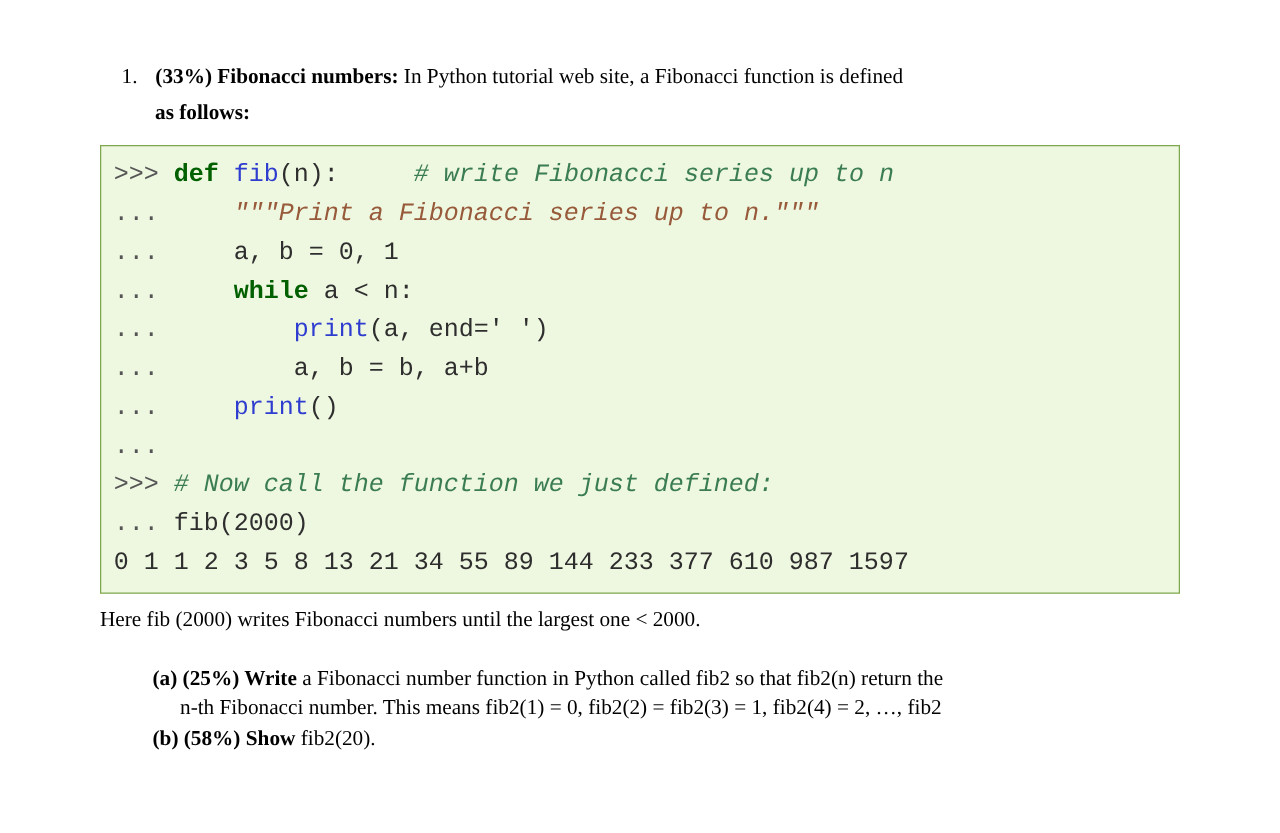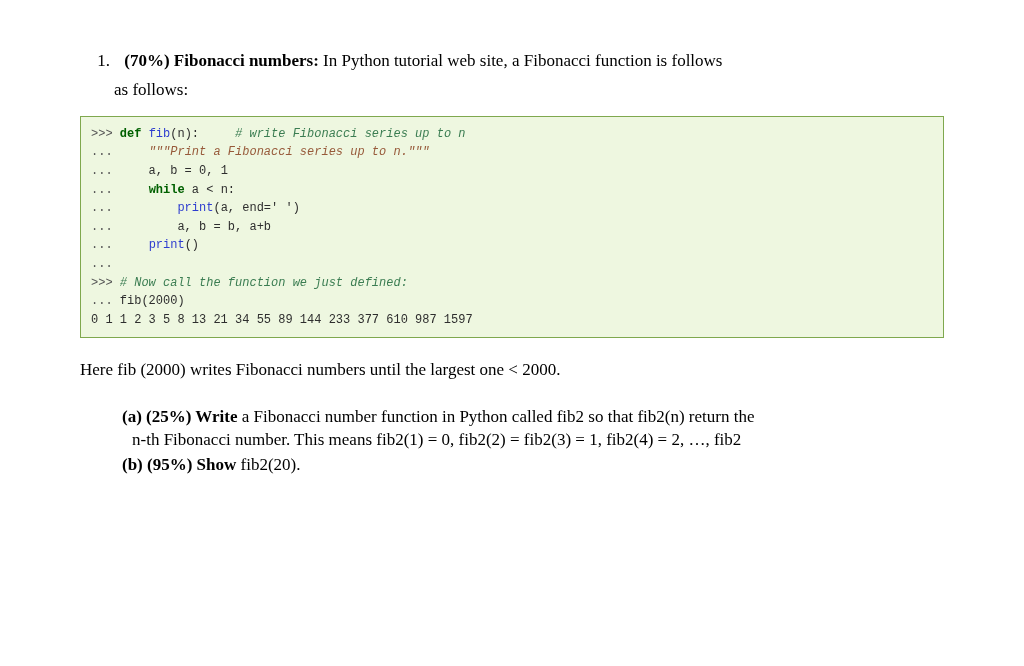--- a/index.html
+++ b/index.html
@@ -15,34 +15,35 @@
       display: inline-block;
       width: 24px;
       text-align: right;
       margin-right: 10px;
     }
     .q-header {
       margin-left: 6px;
       margin-bottom: 6px;
     }
     .q-header-line2 {
-      margin-left: 34px;
+      margin-left: 44px;
       margin-bottom: 14px;
+      font-weight: bold;
     }
     .code-block {
       background: #eef7e0;
       border: 1px solid #7fa84e;
       padding: 8px 10px;
       font-family: "Courier New", Courier, monospace;
-      font-size: 12px;
+      font-size: 20px;
       line-height: 1.55;
       color: #2e2e2e;
       white-space: pre;
       overflow-x: auto;
-      margin-bottom: 21px;
+      margin-bottom: 10px;
     }
     .tok-prompt { color: #555; }
     .tok-kw     { color: #006000; font-weight: bold; }
     .tok-fn     { color: #2e3dcf; }
     .tok-comment{ color: #3b7d52; font-style: italic; }
     .tok-str    { color: #975a3a; font-style: italic; }
     .tok-out    { color: #2e2e2e; }
     .post-code {
       margin-bottom: 24px;
     }
@@ -51,34 +52,34 @@
     }
     .sub-item {
       margin-bottom: 2px;
     }
     .sub-label {
       font-weight: bold;
       text-align: center;
     }
     .sub-body {
       display: block;
-      margin-left: 10px;
+      margin-left: 22px;
     }
     .sup {
       font-size: 11px;
       vertical-align: super;
     }
   </style>
 </head>
 <body>
 
 <div>
   <div class="q-header">
     <span class="q-number">1.</span>
-    <b>(70%) Fibonacci numbers:</b><span> In Python tutorial web site, a Fibonacci function is follows</span>
+    <b>(33%) Fibonacci numbers:</b><span> In Python tutorial web site, a Fibonacci function is defined</span>
   </div>
   <div class="q-header-line2">as follows:</div>
 
   <div class="code-block"><span class="tok-prompt">&gt;&gt;&gt; </span><span class="tok-kw">def</span> <span class="tok-fn">fib</span><span>(n):     </span><span class="tok-comment"># write Fibonacci series up to n</span>
 <span class="tok-prompt">... </span><span>    </span><span class="tok-str">"""</span><span class="tok-str">Print a Fibonacci series up to n.</span><span class="tok-str">"""</span>
 <span class="tok-prompt">... </span><span>    a, b = 0, 1</span>
 <span class="tok-prompt">... </span><span>    </span><span class="tok-kw">while</span><span> a &lt; n:</span>
 <span class="tok-prompt">... </span><span>        </span><span class="tok-fn">print</span><span>(a, end=' ')</span>
 <span class="tok-prompt">... </span><span>        a, b = b, a+b</span>
 <span class="tok-prompt">... </span><span>    </span><span class="tok-fn">print</span><span>()</span>
@@ -88,16 +89,16 @@
 <span class="tok-out">0 1 1 2 3 5 8 13 21 34 55 89 144 233 377 610 987 1597</span></div>
 
   <div class="post-code">Here fib (2000) writes Fibonacci numbers until the largest one &lt; 2000.</div>
 
   <div class="sub-list">
     <div class="sub-item">
       <span class="sub-label">(a) (25%) Write</span><span> a Fibonacci number function in Python called fib2 so that fib2(n) return the</span>
       <span class="sub-body">n-th Fibonacci number. This means fib2(1) = 0, fib2(2) = fib2(3) = 1, fib2(4) = 2, …, fib2</span>
     </div>
     <div class="sub-item">
-      <span class="sub-label">(b) (95%) Show</span><span> fib2(20).</span>
+      <span class="sub-label">(b) (58%) Show</span><span> fib2(20).</span>
     </div>
   </div>
 </div>
 
 </body></html>

